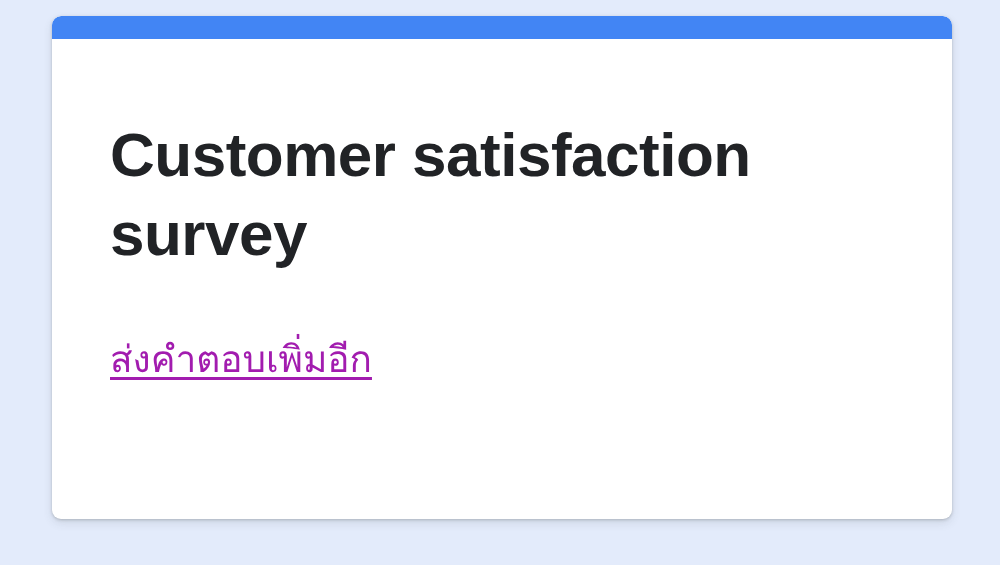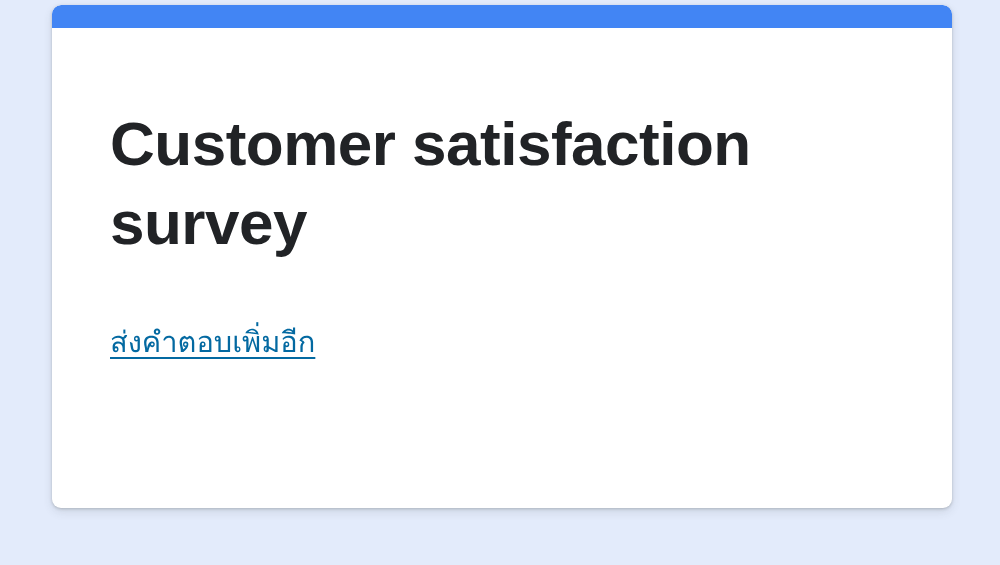--- a/index.html
+++ b/index.html
@@ -17,21 +17,21 @@
   .page {
     position: relative;
     width: 1000px;
     height: 565px;
     background: #e3ebfb;
   }
 
   .form-card {
     position: absolute;
     left: 52px;
-    top: 5px;
+    top: 16px;
     width: 900px;
     height: 503px;
     background: #ffffff;
     border-radius: 9px;
     box-shadow: 0 1px 3px rgba(60, 64, 67, 0.26),
                 0 4px 10px rgba(60, 64, 67, 0.12);
     overflow: hidden;
     box-sizing: border-box;
   }
 
@@ -77,23 +77,23 @@
     font-weight: 400;
     color: #212326;
   }
 
   .form-link-row {
     padding-top: 58px;
   }
 
   .resubmit-link {
     font-family: "Liberation Sans", sans-serif;
-    font-size: 29px;
+    font-size: 37px;
     line-height: 1.5;
-    color: #0369a1;
+    color: #a21caf;
     text-decoration: underline;
     text-underline-offset: 5px;
     cursor: pointer;
     display: inline-block;
   }
 </style>
 </head>
 <body>
 
 <div class="page">

